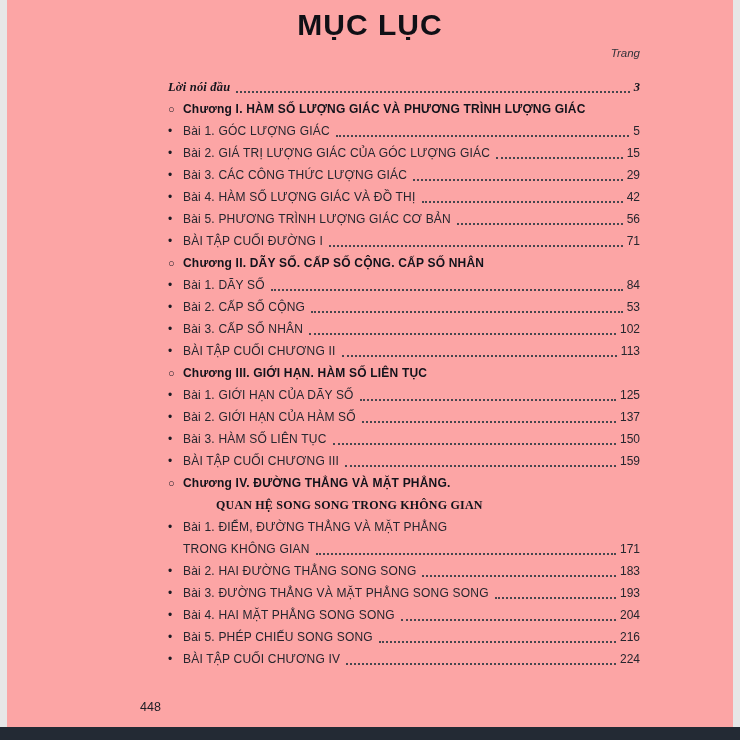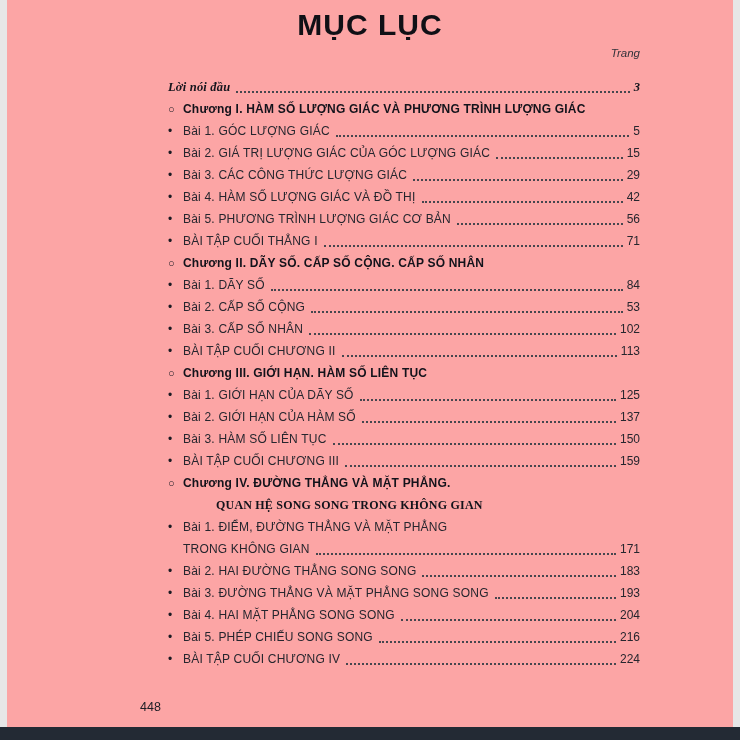--- a/index.html
+++ b/index.html
@@ -77,21 +77,21 @@
           <span class="pagenum">42</span>
         </div>
         <div class="toc-row ">
           <span class="bullet">•</span>
           <span class="label">Bài 5. PHƯƠNG TRÌNH LƯỢNG GIÁC CƠ BẢN</span>
           <span class="leader"></span>
           <span class="pagenum">56</span>
         </div>
         <div class="toc-row ">
           <span class="bullet">•</span>
-          <span class="label">BÀI TẬP CUỐI THẲNG I</span>
+          <span class="label">BÀI TẬP CUỐI ĐƯỜNG I</span>
           <span class="leader"></span>
           <span class="pagenum">71</span>
         </div>
         <div class="toc-row chapter-row">
           <span class="bullet">○</span>
           <span class="label">Chương II. DÃY SỐ. CẤP SỐ CỘNG. CẤP SỐ NHÂN</span>
         </div>
         <div class="toc-row ">
           <span class="bullet">•</span>
           <span class="label">Bài 1. DÃY SỐ</span>

